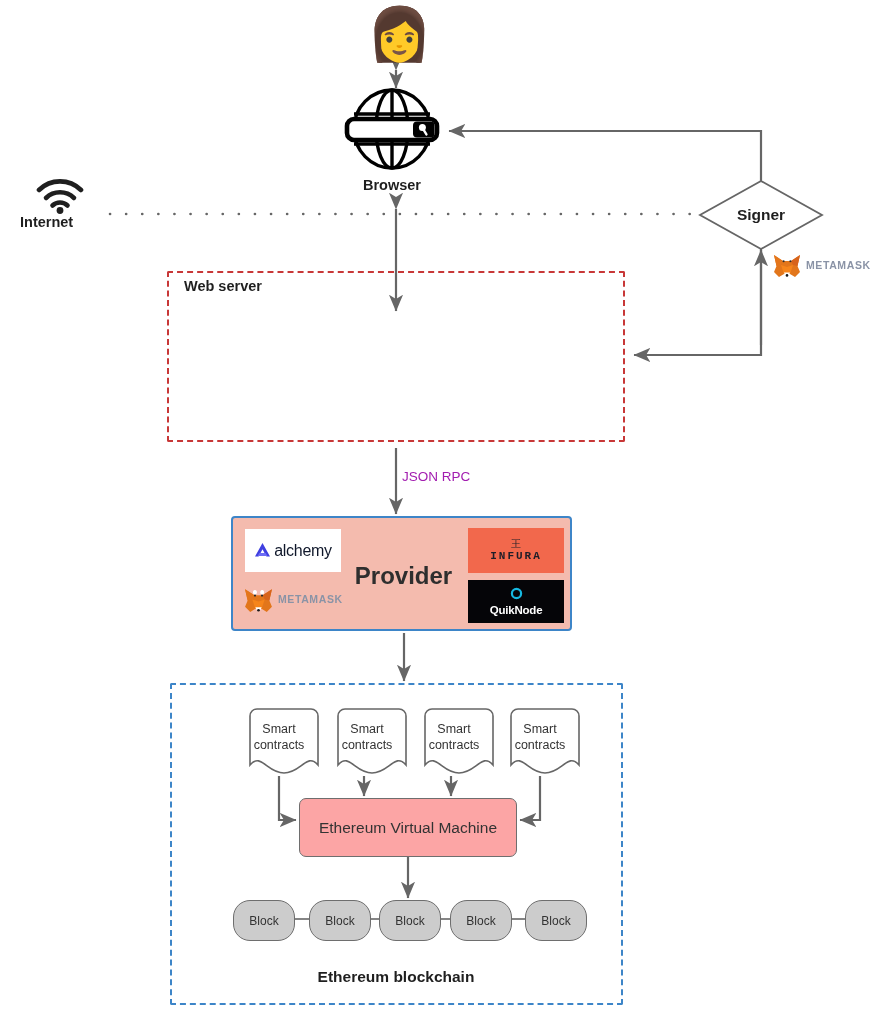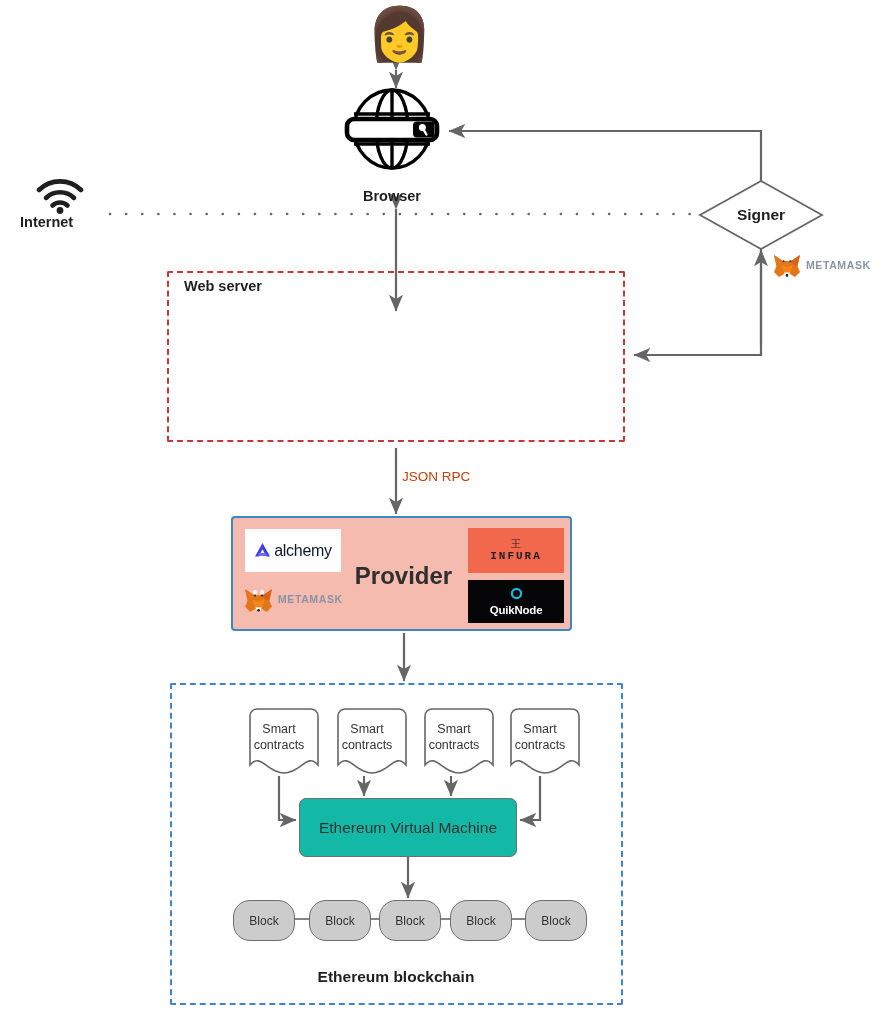--- a/index.html
+++ b/index.html
@@ -49,21 +49,20 @@
 
   
   #browser-icon {
     left: 343px; top: 88px;
     width: 98px; height: 82px;
   }
   #browser-label {
     left: 337px; top: 177px;
     width: 110px;
     font-size: 14.5px;
-    margin-top: 11px;
   }
 
   
   #wifi-icon {
     left: 36px; top: 178px;
     width: 48px; height: 36px;
   }
   #internet-label {
     left: 20px; top: 214px;
     width: 92px;
@@ -135,21 +134,21 @@
   }
   #frontend-sub {
     font-size: 13.5px;
     color: #333333;
   }
 
   
   #jsonrpc-label {
     left: 402px; top: 469px;
     font-size: 13.5px;
-    color: #c2410c;
+    color: #a21caf;
     white-space: nowrap;
   }
 
   
   #provider {
     left: 231px; top: 516px;
     width: 341px; height: 115px;
     background: #f4bbae;
     border: 2px solid #3d85c8;
     border-radius: 4px;
@@ -244,21 +243,21 @@
     line-height: 1.25;
   }
   #contract-0 { left: 245px; top: 713px; }
   #contract-1 { left: 333px; top: 713px; }
   #contract-2 { left: 420px; top: 713px; }
   #contract-3 { left: 506px; top: 713px; }
 
   #evm {
     left: 299px; top: 798px;
     width: 218px; height: 59px;
-    background: #14b8a6;
+    background: #fca5a5;
     border: 1.6px solid #6e6e6e;
     border-radius: 7px;
     display: flex;
     align-items: center;
     justify-content: center;
   }
   #evm-label {
     font-size: 15.5px;
     color: #333333;
   }

